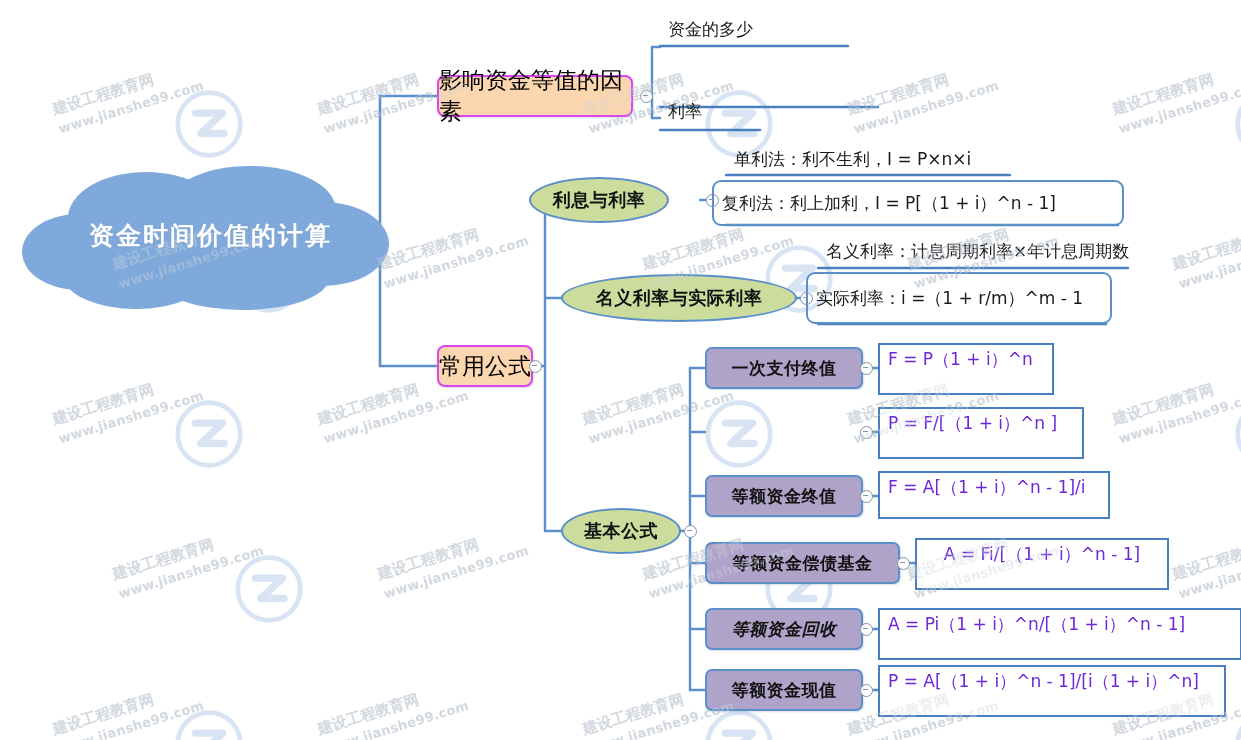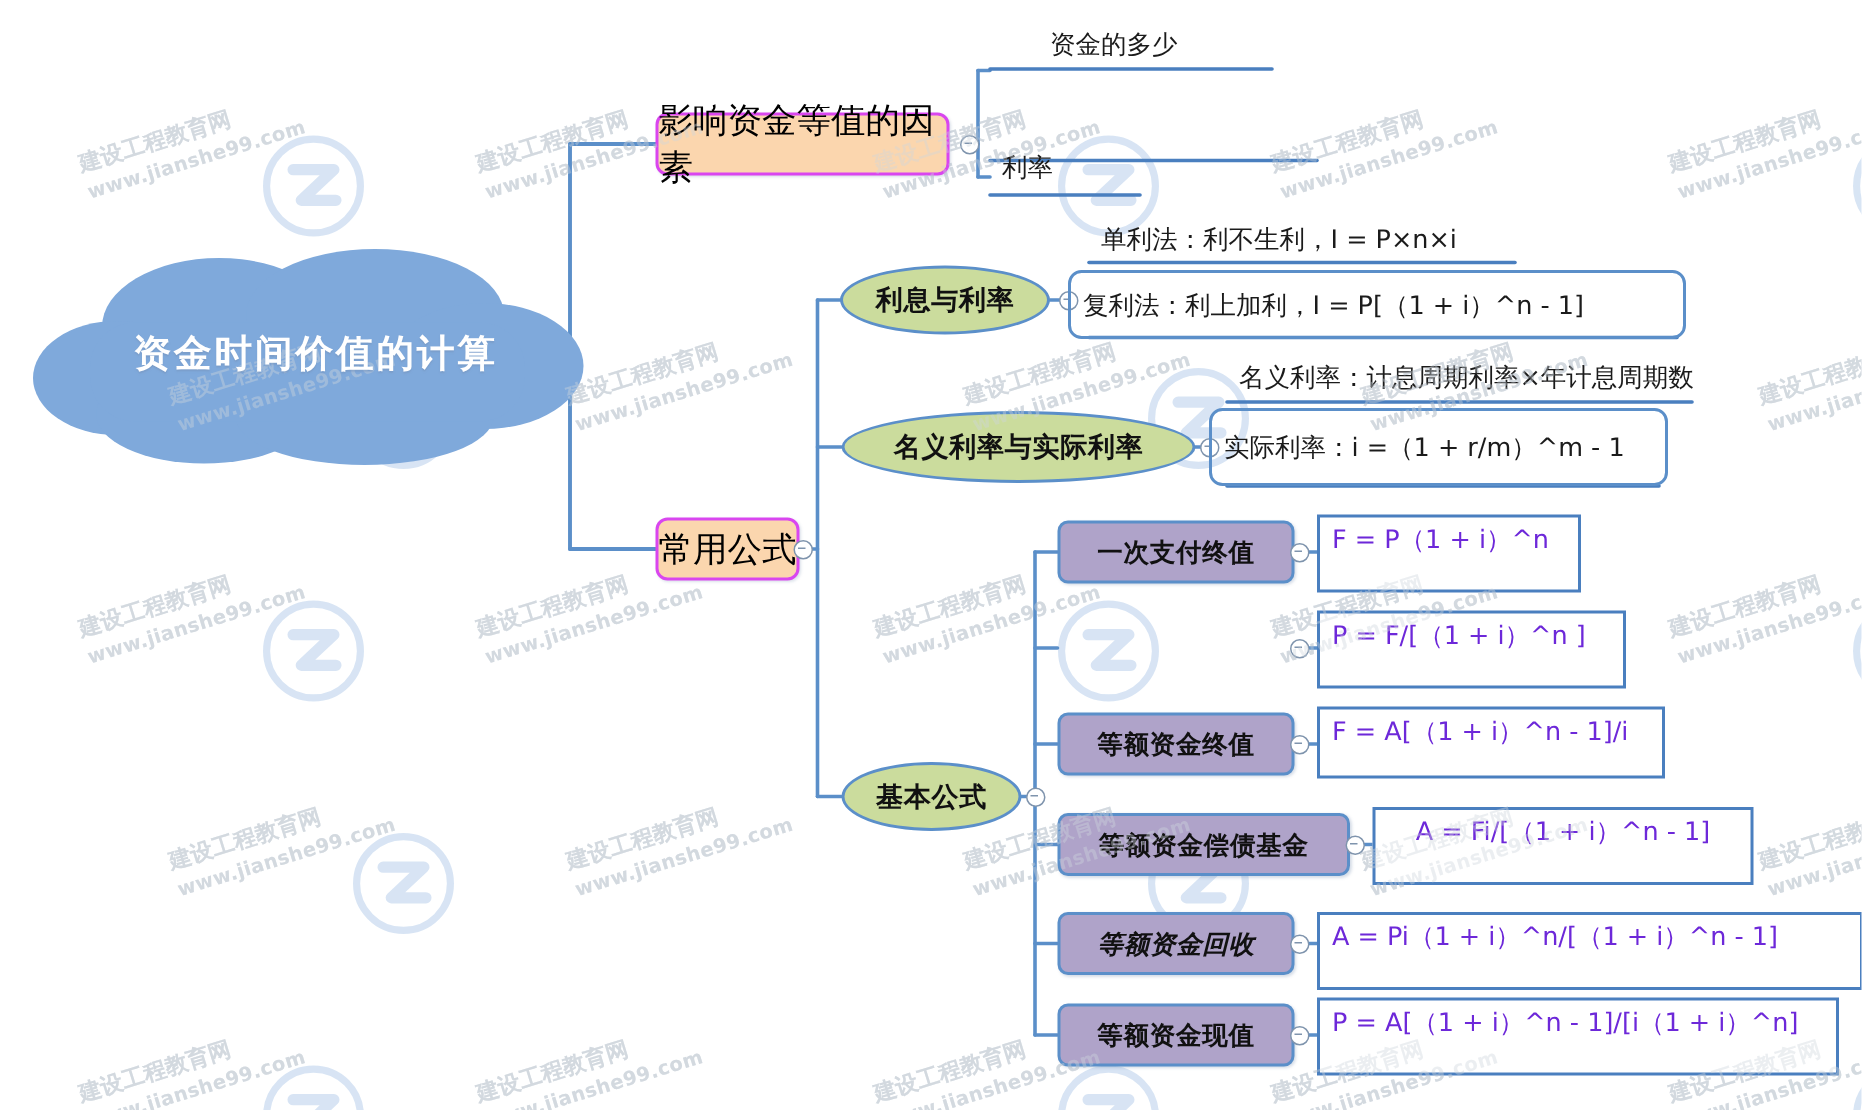--- a/index.html
+++ b/index.html
@@ -285,28 +285,28 @@
   <div class="node box-orange" style="left:437px;top:75px;width:196px;height:42px;">
     <span>影响资金等值的因素</span>
   </div>
   <div class="collapse-dot" style="left:640px;top:90px;"></div>
 
   <div class="node box-orange" style="left:437px;top:345px;width:96px;height:42px;">
     <span>常用公式</span>
   </div>
   <div class="collapse-dot" style="left:529px;top:360px;"></div>
 
-  <div class="node leaf-underline" style="left:696px;top:18px;width:200px;height:28px;text-align:center;">
+  <div class="node leaf-underline" style="left:664px;top:18px;width:200px;height:28px;text-align:center;">
     <span>资金的多少</span>
   </div>
   <div class="node leaf-underline" style="left:664px;top:100px;width:120px;height:28px;">
     <span>利率</span>
   </div>
 
-  <div class="node ellipse-green" style="left:560px;top:177px;width:140px;height:46px;align-items:center;">
+  <div class="node ellipse-green" style="left:529px;top:177px;width:140px;height:46px;align-items:center;">
     <span>利息与利率</span>
   </div>
   <div class="collapse-dot" style="left:706px;top:194px;"></div>
 
   <div class="node ellipse-green" style="left:561px;top:274px;width:236px;height:48px;">
     <span>名义利率与实际利率</span>
   </div>
   <div class="collapse-dot" style="left:800px;top:292px;"></div>
 
   <div class="node ellipse-green" style="left:561px;top:508px;width:120px;height:46px;">

